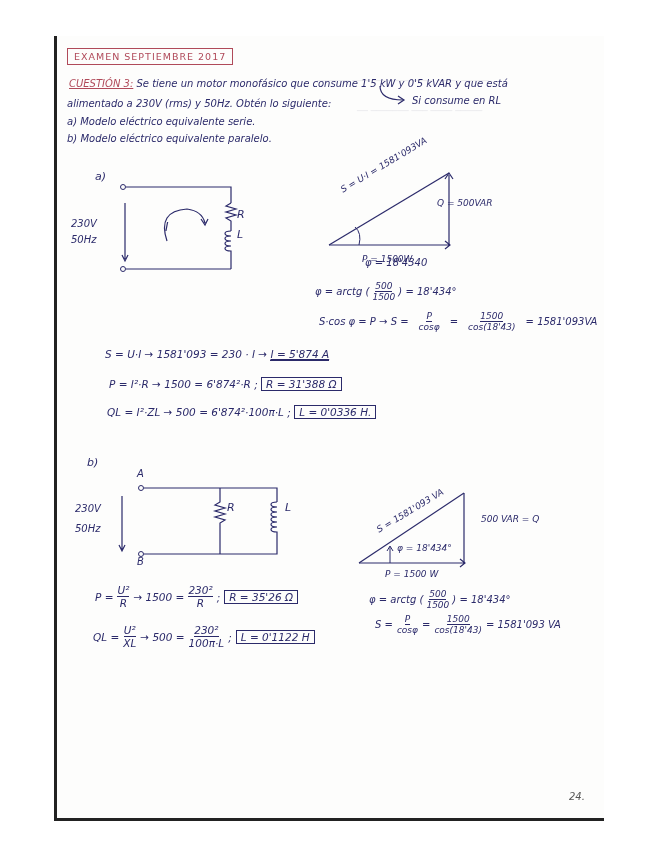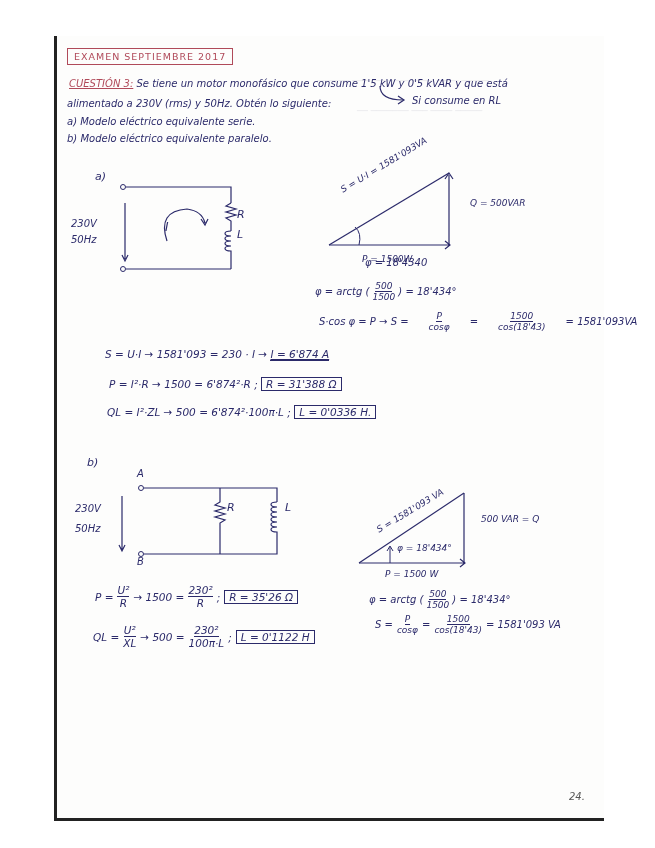--- a/index.html
+++ b/index.html
@@ -55,50 +55,50 @@
   <div class="hw" style="left:180px;top:172px;font-size:11px;">R</div>
   <div class="hw" style="left:180px;top:192px;font-size:11px;">L</div>
 
   <svg style="left:270px;top:135px;" width="140" height="80">
     <path d="M2 74 H122 M118 70 L123 74 L118 78" stroke="#2b2a6a" fill="none" stroke-width="1.2"></path>
     <path d="M122 74 V4 M118 8 L122 2 L126 8" stroke="#2b2a6a" fill="none" stroke-width="1.2"></path>
     <path d="M2 74 L122 2" stroke="#2b2a6a" fill="none" stroke-width="1.2"></path>
     <path d="M32 74 Q35 62 28 56" stroke="#2b2a6a" fill="none" stroke-width="1"></path>
   </svg>
   <div class="hw" style="left:282px;top:150px;font-size:9px;transform:rotate(-31deg);transform-origin:left top;">S = U·I = 1581'093VA</div>
-  <div class="hw" style="left:413px;top:162px;font-size:9px;">Q = 500VAR</div>
+  <div class="hw" style="left:380px;top:162px;font-size:9px;">Q = 500VAR</div>
   <div class="hw" style="left:305px;top:218px;font-size:9px;">P = 1500W</div>
   <div class="hw" style="left:308px;top:190px;font-size:10px;margin-top:31px;">φ = 18'4340</div>
 
   <div class="hw" style="left:258px;top:245px;font-size:10px;display:flex;align-items:center;gap:3px;">
     <span>φ = arctg (</span>
     <span style="display:inline-flex;flex-direction:column;align-items:center;font-size:9px;">
       <span style="border-bottom:1px solid #2b2a6a;">500</span>
       <span>1500</span>
     </span>
     <span>) = 18'434°</span>
   </div>
 
-  <div class="hw" style="left:262px;top:275px;font-size:10px;display:flex;align-items:center;gap:20px;">
+  <div class="hw" style="left:262px;top:275px;font-size:10px;display:flex;align-items:center;gap:10px;">
     <span>S·cos φ = P → S =</span>
     <span style="display:inline-flex;flex-direction:column;align-items:center;font-size:9px;">
       <span style="border-bottom:1px solid #2b2a6a;">P</span>
       <span>cosφ</span>
     </span>
     <span>=</span>
     <span style="display:inline-flex;flex-direction:column;align-items:center;font-size:9px;">
       <span style="border-bottom:1px solid #2b2a6a;">1500</span>
       <span>cos(18'43)</span>
     </span>
     <span>= 1581'093VA</span>
   </div>
 
   <div class="hw" style="left:48px;top:312px;font-size:10.5px;">
     <span>S = U·I → 1581'093 = 230 · I →</span>
-    <span class="ul" style="border-bottom:1px solid #2b2a6a;">I = 6'874 A</span>
+    <span class="ul" style="border-bottom:1px solid #2b2a6a;">I = 5'874 A</span>
   </div>
   <div class="hw" style="left:52px;top:342px;font-size:10.5px;">
     <span>P = I²·R → 1500 = 6'874²·R ;</span>
     <span class="boxed">R = 31'388 Ω</span>
   </div>
   <div class="hw" style="left:50px;top:370px;font-size:10.5px;">
     <span>QL = I²·ZL → 500 = 6'874²·100π·L ;</span>
     <span class="boxed">L = 0'0336 H.</span>
   </div>
 

